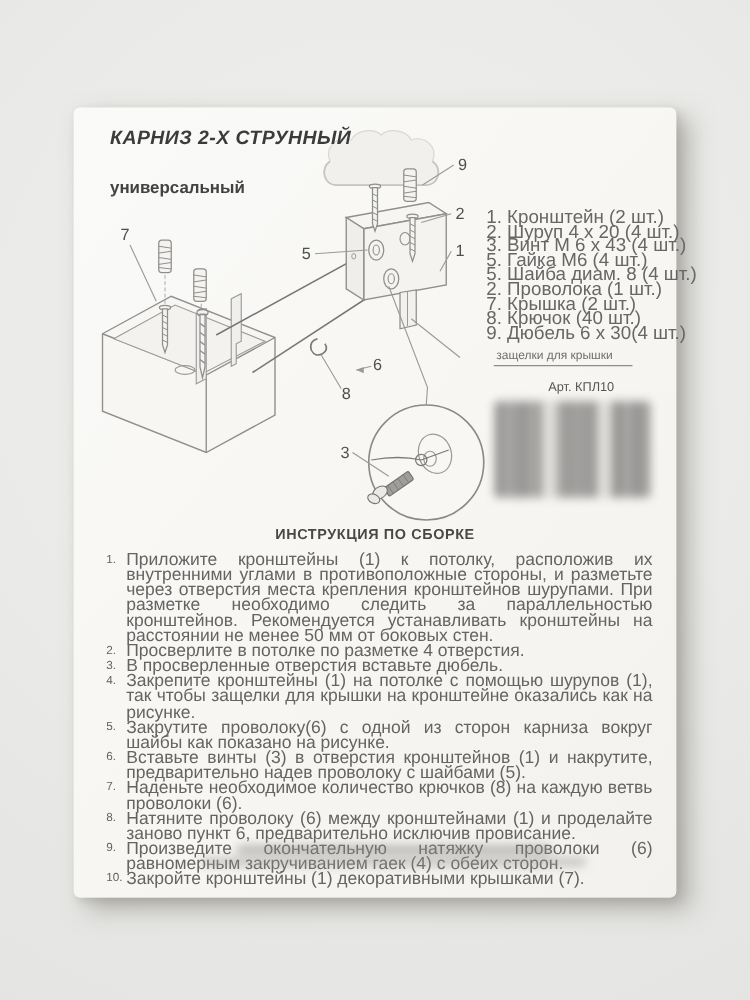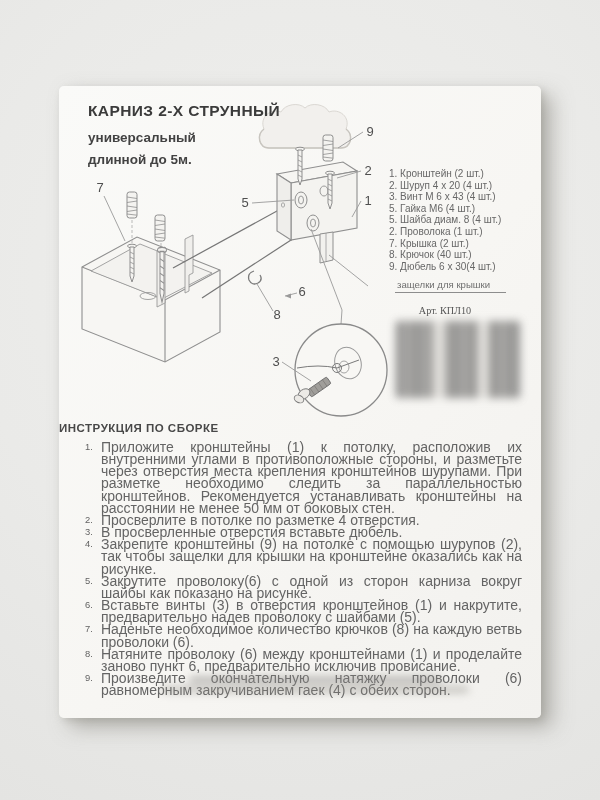--- a/index.html
+++ b/index.html
@@ -4,37 +4,37 @@
 <style>
   html,body{margin:0;padding:0;background:#e9e9e7;}
   .photo{position:relative;width:600px;height:800px;overflow:hidden;
          background:radial-gradient(circle at 50% 35%, #efefed 0%, #eaeae8 55%, #e4e4e2 100%);
          font-family:"Liberation Sans","DejaVu Sans",sans-serif;}
   .card{position:absolute;left:59px;top:86px;width:482px;height:632px;border-radius:5px;
         background:linear-gradient(130deg,#fafaf8 0%,#f7f6f3 55%,#f2f1ee 100%);
         box-shadow:11px 9px 20px rgba(125,123,116,.5), 3px 3px 7px rgba(150,148,140,.3);}
   .hang-slot{position:absolute;left:196px;top:16px;}
   .title{position:absolute;left:29px;top:16px;color:#3e3e3e;}
-  .title .t1{font-size:15.5px;font-weight:bold;letter-spacing:.4px;color:#3b3b3b;}
-  .title .t2{font-size:13.5px;font-weight:bold;margin-top:10px;color:#424242;}
+  .title .t1{font-size:15.5px;font-weight:bold;letter-spacing:.4px;color:#3b3b3b;font-style:italic;}
+  .title .t2{font-size:13.5px;font-weight:bold;margin-top:22px;color:#424242;}
   .title .t3{font-size:13.5px;font-weight:bold;margin-top:7px;color:#424242;}
   .diagram{position:absolute;left:2px;top:19px;}
   .diagram text{font-size:13px;fill:#4f4f4f;font-family:"Liberation Sans","DejaVu Sans",sans-serif;}
   .parts-list{position:absolute;left:330px;top:82px;width:152px;color:#676767;
-              font-size:10px;line-height:11.6px;white-space:nowrap;}
+              font-size:15px;line-height:11.6px;white-space:nowrap;}
   .latch-note{position:absolute;left:336px;top:193px;font-size:9.6px;color:#6e6e6e;
               border-bottom:1px solid #8d8d8d;padding:0 16px 2px 2px;white-space:nowrap;}
-  .article{position:absolute;left:320px;top:219px;width:132px;text-align:center;
-           font-size:10.2px;color:#555;font-family:Liberation Serif, serif;}
+  .article{position:absolute;left:340px;top:219px;width:132px;text-align:center;
+           font-size:10.2px;color:#555;}
   .barcode{position:absolute;left:337px;top:235px;width:124px;height:77px;border-radius:3px;
            background:repeating-linear-gradient(90deg,#4e4e4e 0 4px,#b5b3af 4px 6px,#5d5d5d 6px 10px,#c2c0bc 10px 13px,#3f3f3f 13px 16px,#aeaca8 16px 19px);
            filter:blur(4px);opacity:.7;}
   .barcode .gap{position:absolute;top:0;bottom:0;width:10px;background:#d9d7d3;}
   .gap.g1{left:38px;} .gap.g2{left:82px;}
-  .assembly-title{position:absolute;left:0;width:482px;top:336px;text-align:left;
+  .assembly-title{position:absolute;left:0;width:482px;top:336px;text-align:center;
                   font-size:11.5px;font-weight:bold;letter-spacing:.5px;color:#484848;}
   .steps{position:absolute;left:26px;top:355px;width:437px;}
   .step-row{display:flex;}
   .step-num{flex:0 0 16px;font-size:9.4px;line-height:12.15px;color:#626262;}
   .step-text{flex:1;font-size:14px;line-height:12.15px;color:#646464;text-align:justify;}
   .footer-blur-1{position:absolute;left:130px;top:590px;width:252px;height:8px;border-radius:4px;
                  background:#8f8d8a;filter:blur(4px);opacity:.55;}
   .footer-blur-2{position:absolute;left:102px;top:600px;width:308px;height:7px;border-radius:4px;
                  background:#98968f;filter:blur(4px);opacity:.5;}
 </style>
@@ -45,21 +45,20 @@
   <div class="card">
 
     <svg class="hang-slot" width="100" height="56" viewBox="0 0 100 56">
       <path d="M14,46 C4,46 1,33 9,27 C4,15 16,6 26,10 C30,2 44,0 50,6 C56,0 70,2 74,10 C84,6 96,15 91,27 C99,33 96,46 86,46 Z" fill="#f2f0ed" stroke="#dbd8d3" stroke-width="1"></path>
       <path d="M14,46 C4,46 1,33 9,27 M91,27 C99,33 96,46 86,46 M14,46 L86,46" fill="none" stroke="#c8c5bf" stroke-width="1.4"></path>
     </svg>
 
     <div class="title">
       <div class="t1">КАРНИЗ 2-Х СТРУННЫЙ</div>
       <div class="t2">универсальный</div>
-      <div class="t3">длинной до 5м.</div>
     </div>
 
     <svg class="diagram" width="360" height="340" viewBox="0 0 360 340">
       <defs>
         <g id="screw">
           <ellipse cx="0" cy="0" rx="4.5" ry="1.8" fill="#f4f3f0" stroke="#8f8f8f" stroke-width="1"></ellipse>
           <path d="M-2,1 L-2,30 L0,36 L2,30 L2,1 Z" fill="#f4f3f0" stroke="#8f8f8f" stroke-width="1"></path>
           <path d="M-2,6 L2,8 M-2,11 L2,13 M-2,16 L2,18 M-2,21 L2,23 M-2,26 L2,28" stroke="#8f8f8f" stroke-width=".8" fill="none"></path>
         </g>
         <g id="dowel">
@@ -194,21 +193,21 @@
           <div class="step-text">Просверлите в потолке по разметке 4 отверстия.</div>
         </div>
 
         <div class="step-row">
           <span class="step-num">3.</span>
           <div class="step-text">В просверленные отверстия вставьте дюбель.</div>
         </div>
 
         <div class="step-row">
           <span class="step-num">4.</span>
-          <div class="step-text">Закрепите кронштейны (9) на потолке с помощью шурупов (2), так чтобы защелки для крышки на кронштейне оказались как на рисунке.</div>
+          <div class="step-text">Закрепите кронштейны (1) на потолке с помощью шурупов (1), так чтобы защелки для крышки на кронштейне оказались как на рисунке.</div>
         </div>
 
         <div class="step-row">
           <span class="step-num">5.</span>
           <div class="step-text">Закрутите проволоку(6) с одной из сторон карниза вокруг шайбы как показано на рисунке.</div>
         </div>
 
         <div class="step-row">
           <span class="step-num">6.</span>
           <div class="step-text">Вставьте винты (3) в отверстия кронштейнов (1) и накрутите, предварительно надев проволоку с шайбами (5).</div>
@@ -222,18 +221,22 @@
         <div class="step-row">
           <span class="step-num">8.</span>
           <div class="step-text">Натяните проволоку (6) между кронштейнами (1) и проделайте заново пункт 6, предварительно исключив провисание.</div>
         </div>
 
         <div class="step-row">
           <span class="step-num">9.</span>
           <div class="step-text">Произведите окончательную натяжку проволоки (6) равномерным закручиванием гаек (4) с обеих сторон.</div>
         </div>
 
+        <div class="step-row">
+          <span class="step-num">10.</span>
+          <div class="step-text">Закройте кронштейны (1) декоративными крышками (7).</div>
+        </div>
       </div>
 
     <div class="footer-blur-1"></div>
     <div class="footer-blur-2"></div>
   </div>
 </div>
 
 </body></html>

